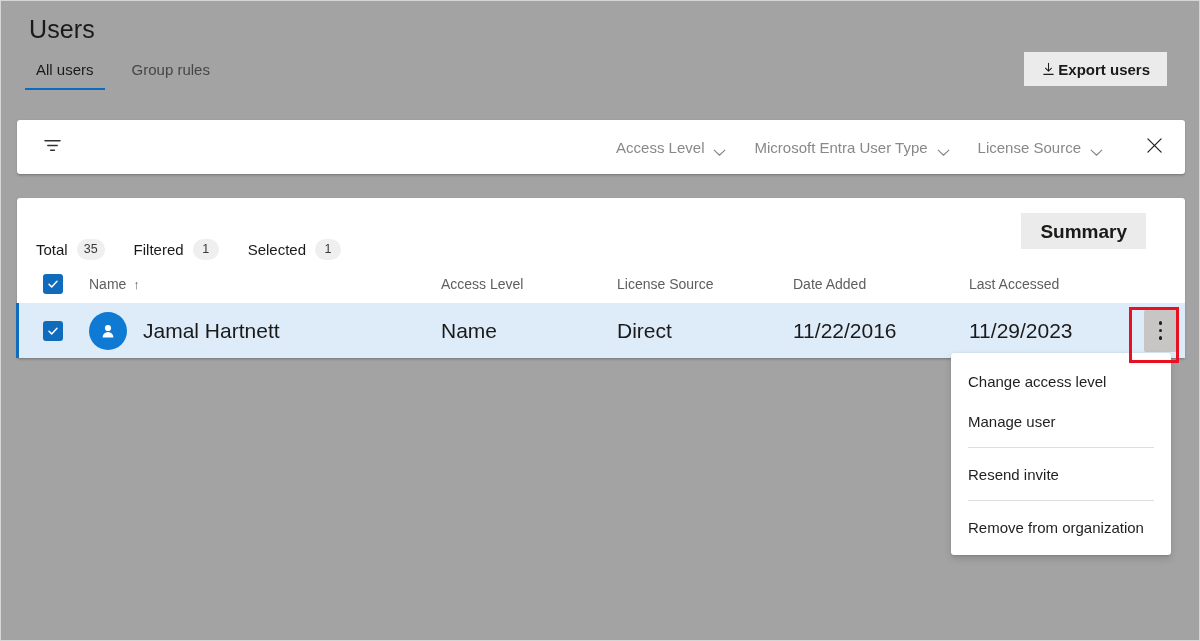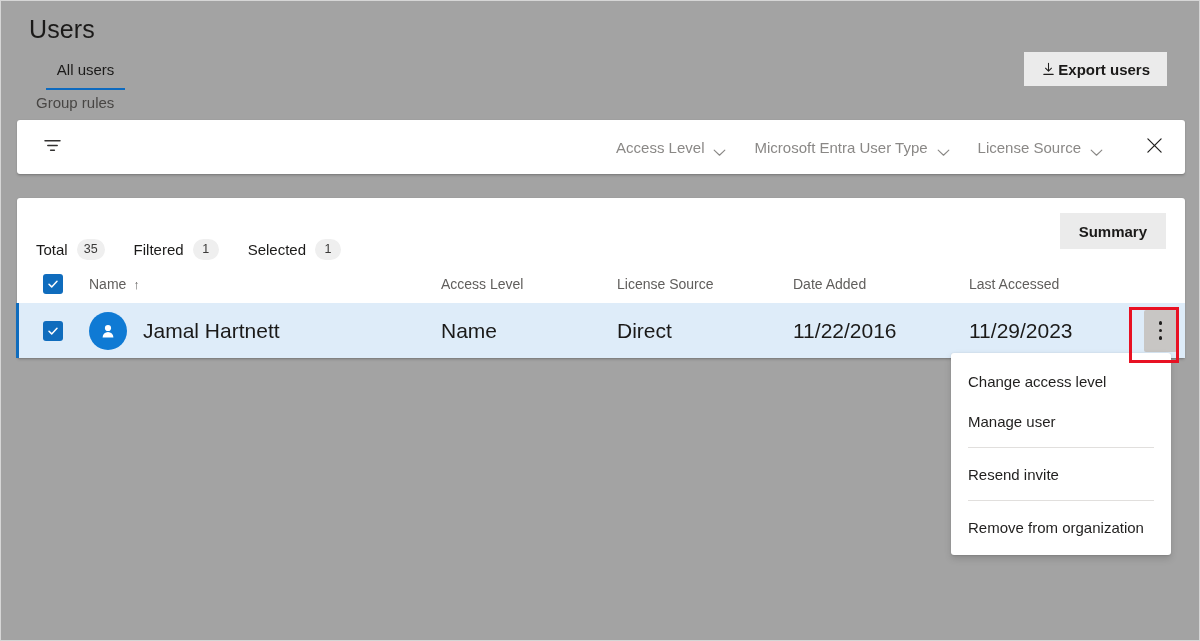--- a/index.html
+++ b/index.html
@@ -24,23 +24,22 @@
     font-size: 25px;
     color: #1b1a19;
     font-weight: 400;
     letter-spacing: .1px;
   }
 
   .tabs {
     position: absolute;
     left: 24px; top: 58px;
     display: flex;
-    align-items: flex-end;
-    gap: 2px;
-    flex-direction: column;
+    align-items: flex-start;
+    gap: 16px;
   }
   .tab {
     position: relative;
     padding: 2px 11px 12px 11px;
     font-size: 15px;
     color: #484644;
     cursor: pointer;
     white-space: nowrap;
   }
   .tab.active { color: #1b1a19; }
@@ -155,26 +154,26 @@
     align-items: center;
     justify-content: center;
   }
   .stats-spacer { flex: 1; }
 
   .summary-btn {
     height: 36px;
     padding: 8px 19px;
     background: #ebebeb;
     border: none;
-    font-size: 15px;
+    font-size: 19px;
     font-family: inherit;
     color: #1b1a19;
     font-weight: 600;
     cursor: pointer;
-    margin-right: 0;
+    margin-right: 20px;
   }
   .add-btn {
     height: 36px;
     padding: 0 20px;
     background: #0f6cbd;
     border: none;
     font-size: 15px;
     font-family: inherit;
     color: #ffffff;
     font-weight: 600;

